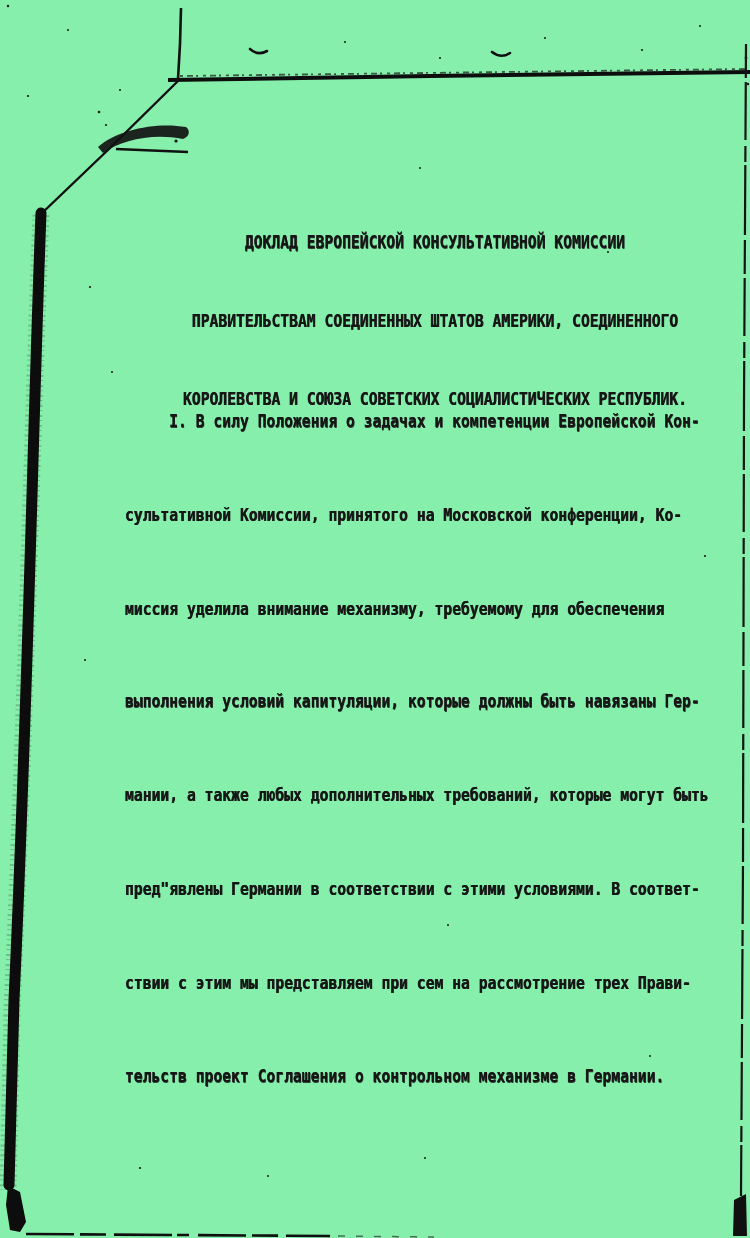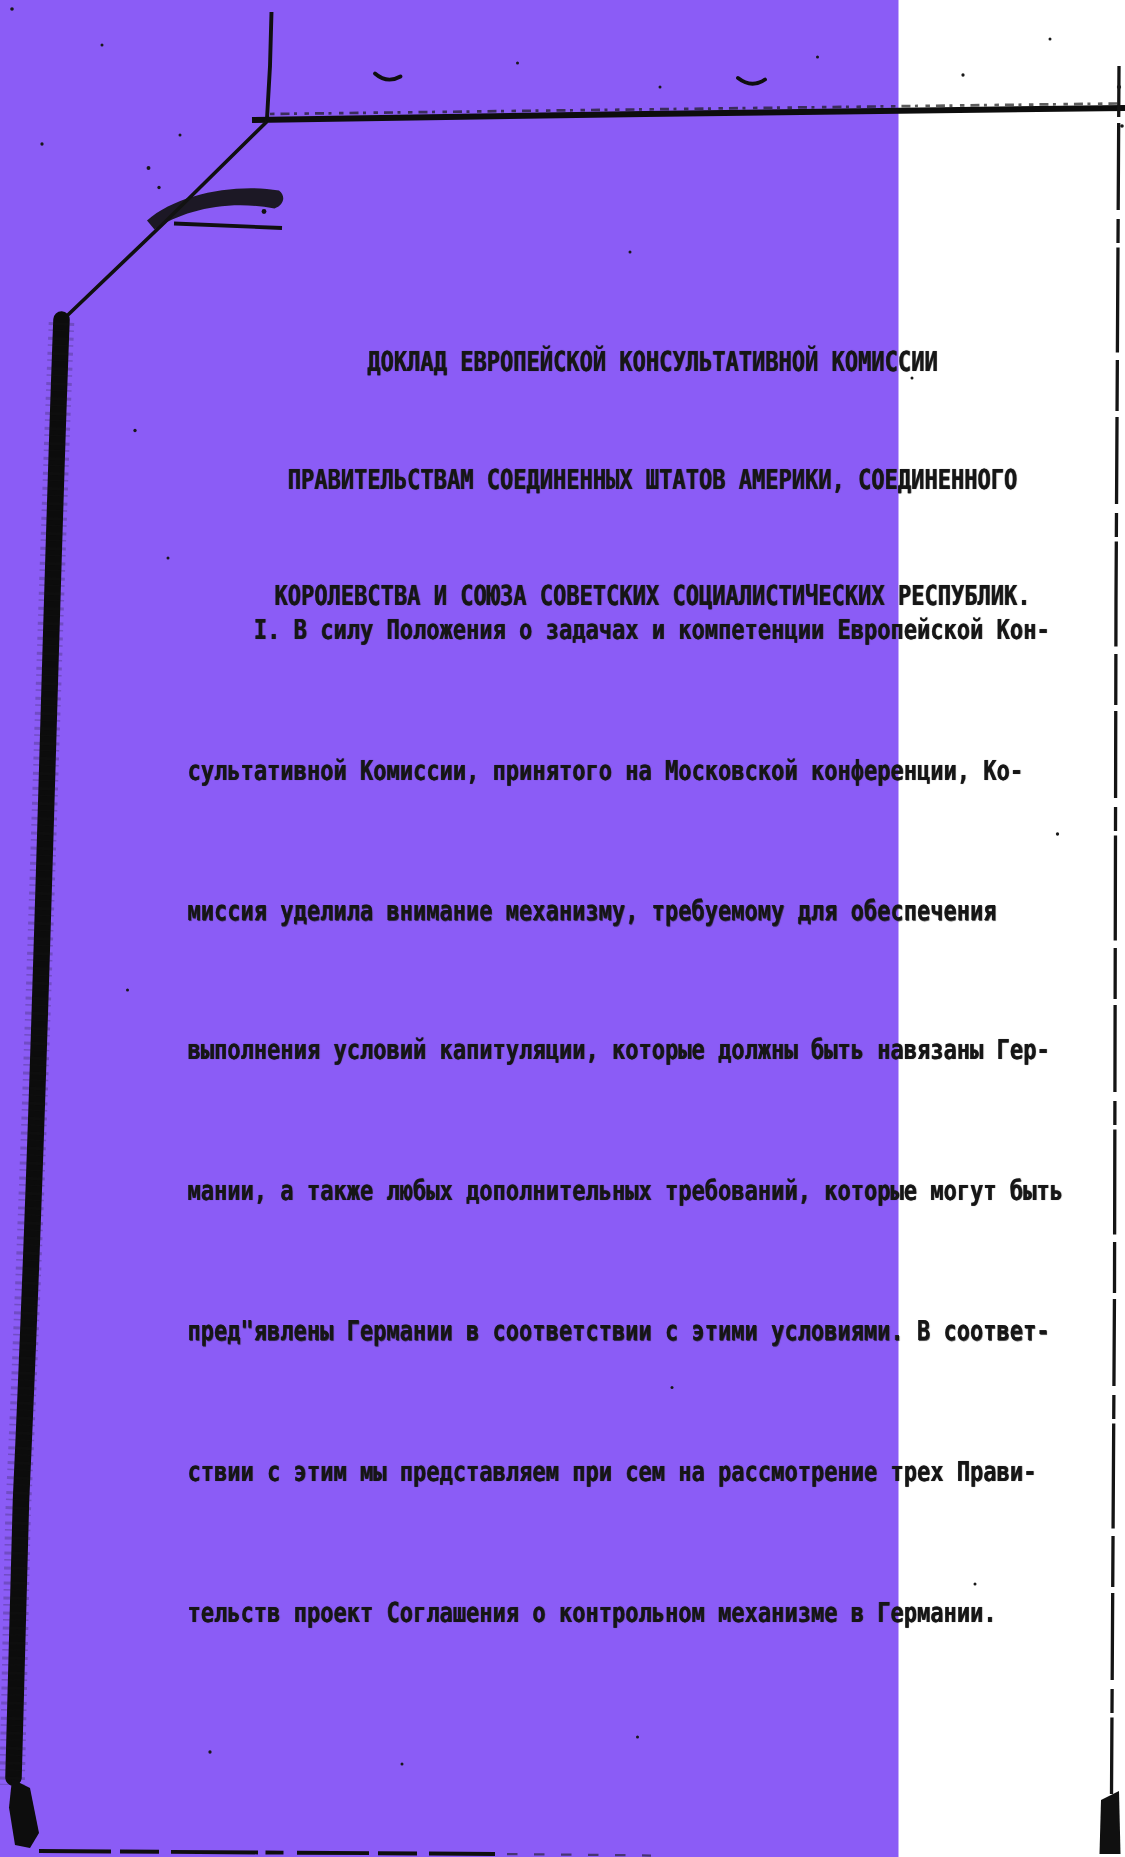--- a/index.html
+++ b/index.html
@@ -3,22 +3,22 @@
 <meta charset="utf-8">
 <style>
   html,body{margin:0;padding:0;}
   body{
     width:750px;height:1238px;
     background:#ffffff;
     font-family:"DejaVu Sans Mono","Liberation Mono",monospace;
     overflow:hidden;
   }
   .page{
-    position:relative;width:599px;height:1238px;
-    background:#8b5cf6;
+    position:relative;width:750px;height:1238px;
+    background:#86efac;
   }
   .artifacts{
     position:absolute;left:0;top:0;width:750px;height:1238px;
     pointer-events:none;
   }
   .text-layer{
     position:absolute;
     color:#161616;
     font-weight:bold;
     font-size:14.7px;

